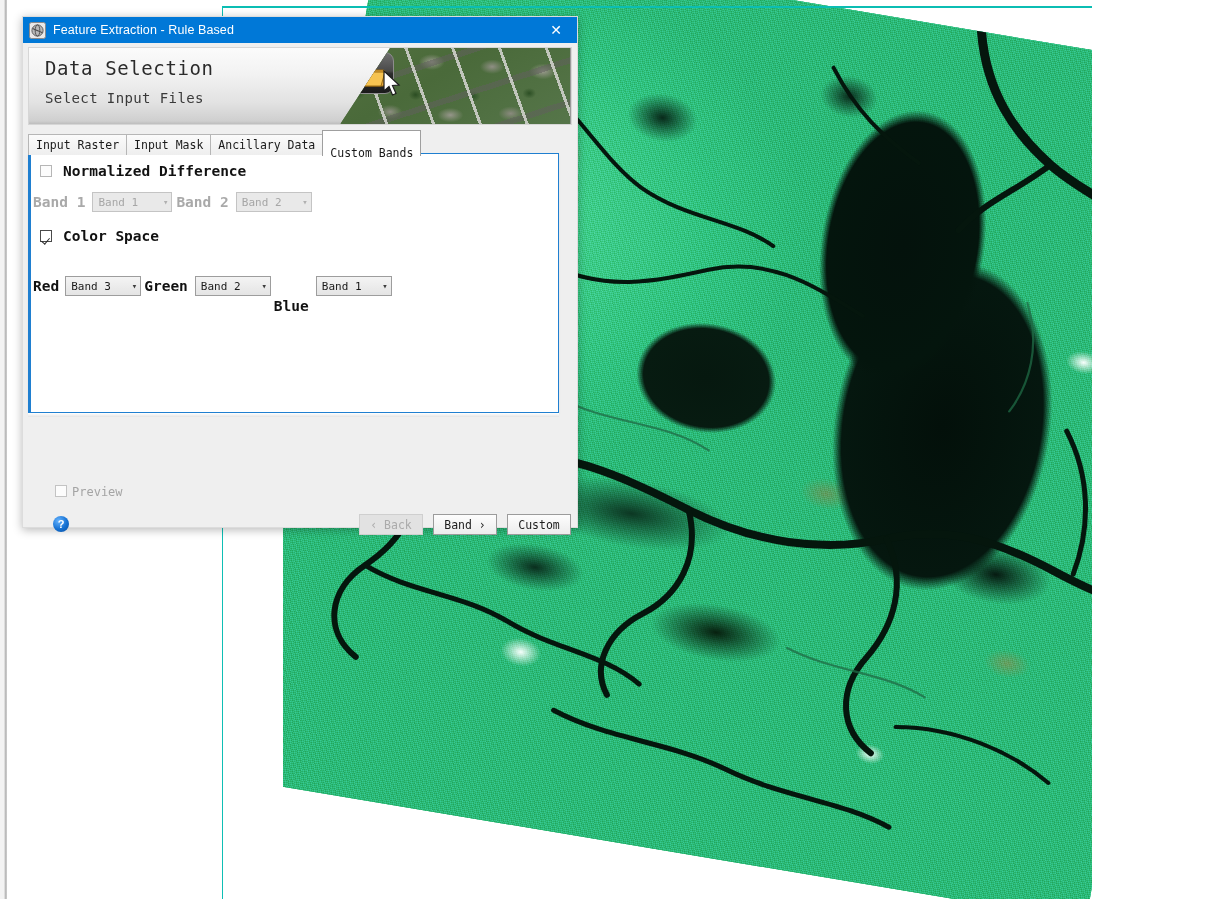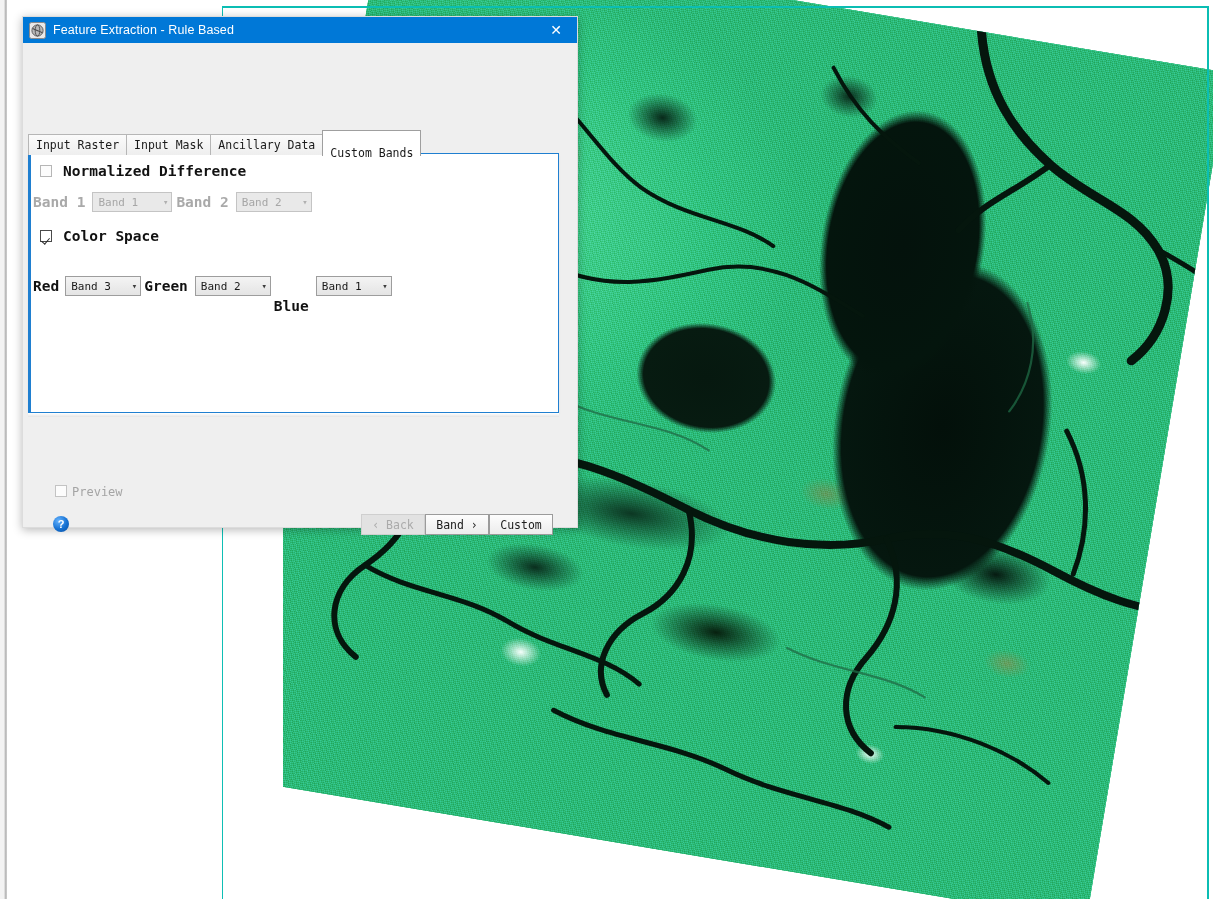--- a/index.html
+++ b/index.html
@@ -7,21 +7,21 @@
     padding: 0;
     background: #ffffff;
     width: 1216px;
     height: 899px;
     overflow: hidden;
     font-family: "Liberation Sans", sans-serif;
   }
 
   #screen {
     position: relative;
-    width: 1216px;
+    width: 1092px;
     height: 899px;
     background: #ffffff;
     overflow: hidden;
   }
 
   
   .left-gutter {
     position: absolute;
     left: 0; top: 0;
     width: 7px; height: 899px;
@@ -364,23 +364,23 @@
     color: #ffffff;
     font-family: "Liberation Sans", sans-serif;
     font-size: 11px;
     font-weight: bold;
     display: flex; align-items: center; justify-content: center;
     cursor: pointer;
     box-sizing: border-box;
   }
   .btnbar {
     position: absolute;
-    right: 24px; top: 497px;
+    right: 6px; top: 497px;
     display: flex;
-    gap: 0;
+    gap: 10px;
     margin-left: 8px;
   }
   .btn {
     min-width: 64px;
     height: 21px;
     background: linear-gradient(to bottom, #fdfdfd, #ececec);
     border: 1px solid #9b9b9b;
     box-sizing: border-box;
     font-family: "DejaVu Sans Mono", monospace;
     font-size: 11.5px;
@@ -444,20 +444,37 @@
       <svg class="app-icon" viewBox="0 0 17 17">
         <rect x="0.5" y="0.5" width="16" height="16" rx="2" fill="#e9e9e9" stroke="#8a8a8a"></rect>
         <circle cx="8.5" cy="8.5" r="5.6" fill="#b9b9b9" stroke="#5f5f5f" stroke-width="1"></circle>
         <path d="M3.6 6.4 C6.5 8.4 10.6 9 13.4 10.8" stroke="#4a4a4a" stroke-width="1.1" fill="none"></path>
         <ellipse cx="8.5" cy="8.5" rx="2.3" ry="5.6" fill="none" stroke="#4a4a4a" stroke-width=".9"></ellipse>
       </svg>
       <div class="title-text">Feature Extraction - Rule Based</div>
       <div class="title-close">✕</div>
     </div>
 
+    <div class="banner">
+      <div class="banner-title">Data Selection</div>
+      <div class="banner-sub">Select Input Files</div>
+      <div class="banner-photo">
+        <div class="folder-chip">
+          <svg width="38" height="28" viewBox="0 0 38 28">
+            <path d="M2 7 h11 l3 3 h18 a2 2 0 0 1 2 2 v12 a2 2 0 0 1 -2 2 H2 a2 2 0 0 1 -2 -2 V9 a2 2 0 0 1 2 -2 z" fill="#e8a93a" stroke="#9a6b12" stroke-width="1"></path>
+            <path d="M9 2 h15 v11 H9 z" fill="#fdfdf6" stroke="#b0b0a0" stroke-width=".8"></path>
+            <path d="M6 12 h30 l-4 14 H2 z" fill="#f6c351" stroke="#9a6b12" stroke-width="1"></path>
+          </svg>
+        </div>
+        <svg class="cursor-arrow" viewBox="0 0 18 27">
+          <path d="M1 1 L1 21 L6 16.5 L9.5 25 L13 23.5 L9.5 15.5 L16 15 Z" fill="#ffffff" stroke="#1c1c1c" stroke-width="1.2"></path>
+        </svg>
+      </div>
+      <div class="banner-photo-frame"></div>
+    </div>
 
     <div class="tabstrip">
       <div class="tab">Input Raster</div>
       <div class="tab">Input Mask</div>
       <div class="tab">Ancillary Data</div>
       <div class="tab active">Custom Bands</div>
     </div>
 
     <div class="tabpanel">
 

